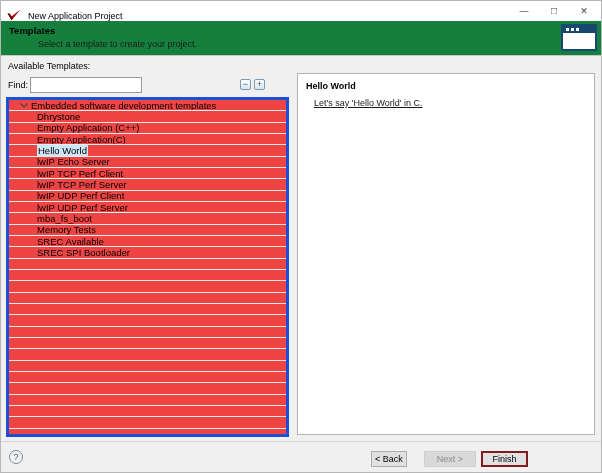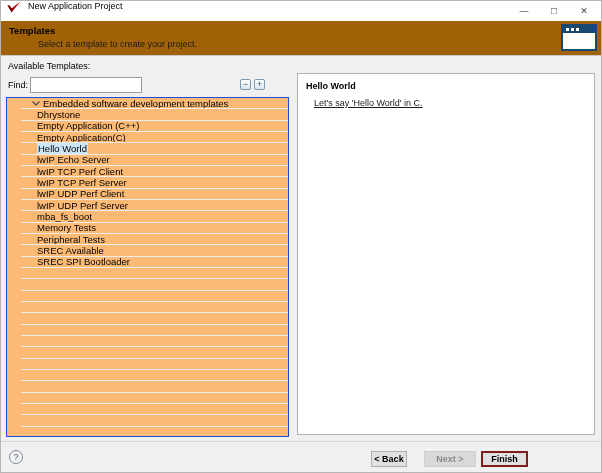--- a/index.html
+++ b/index.html
@@ -1,59 +1,59 @@
 <!DOCTYPE html>
 <html><head>
 <meta charset="utf-8">
 <style>
   * { margin:0; padding:0; box-sizing:border-box; font-family:"Liberation Sans", sans-serif; }
   html,body { width:602px; height:473px; overflow:hidden; background:#f0f0f0; }
   .window { position:relative; width:602px; height:473px; background:#f0f0f0; box-shadow:inset 0 0 0 1px #b6b6b6; }
 
   
-  .titlebar { position:absolute; top:1px; left:1px; right:1px; height:20px; background:#ffffff; display:flex; align-items:flex-start; }
+  .titlebar { position:absolute; top:1px; left:1px; right:1px; height:20px; background:#ffffff; display:flex; align-items:flex-end; }
   .app-logo { width:14px; height:12px; margin-left:6px; flex:0 0 auto; }
   .title-text { font-size:9px; color:#000; margin-left:7px; white-space:nowrap; }
   .win-controls { position:absolute; right:2px; top:0; height:20px; display:flex; }
   .win-btn { width:30px; height:20px; line-height:20px; text-align:center; font-size:9px; color:#444; cursor:default; }
   .win-btn.max { font-size:10px; }
 
   
-  .header { position:absolute; top:21px; left:1px; right:1px; height:35px; background:#a16207; border-bottom:1px solid #c6c6c6;text-align:center; }
+  .header { position:absolute; top:21px; left:1px; right:1px; height:35px; background:#15803d; border-bottom:1px solid #c6c6c6;text-align:center; }
   .header-title { position:absolute; left:8px; top:4px; font-size:9.5px; font-weight:bold; color:#000; }
   .header-sub { position:absolute; left:13px; top:18px; font-size:9px; color:#1a1a1a;margin-left:24px; }
   .banner-icon { position:absolute; right:4px; top:3px; width:36px; height:27px; border:2px solid #17486f; background:#fff; }
   .banner-bar { height:7px; background:#17486f; display:flex; align-items:center; gap:2px; padding-left:3px; }
   .banner-dot { width:3px; height:3px; background:#fff; }
 
   
   .avail-label { position:absolute; left:8px; top:61px; font-size:9px; color:#000; }
   .find-label { position:absolute; left:8px; top:80px; font-size:9px; color:#000; }
   .find-input { position:absolute; left:30px; top:77px; width:112px; height:16px; border:1px solid #999; background:#fff; font-size:9px; padding:0 3px; outline:none; }
   .tree-btns { position:absolute; left:240px; top:79px; display:flex; gap:3px; }
   .tree-btn { width:11px; height:11px; border:1px solid #7e9ab3; border-radius:2px; background:linear-gradient(#fdfefe,#d9e5ef); font-size:9px; line-height:8px; text-align:center; color:#3c5a76; cursor:default; }
 
   
-  .tree-panel { position:absolute; left:6px; top:97px; width:283px; height:340px; background:#fdba74; border:1px solid #1d4ed8; overflow:hidden;padding-left:14px; }
+  .tree-panel { position:absolute; left:6px; top:97px; width:283px; height:340px; background:#ef4444; border:3px solid #1d4ed8; overflow:hidden; }
   .row { height:11.33px; border-bottom:1px solid #ececec; display:flex; align-items:center; font-size:9.5px; line-height:11px; color:#000; white-space:nowrap; overflow:hidden; }
   .row .chev { width:9px; margin-left:11px; display:flex; align-items:center; }
   .row.parent .lbl { margin-left:2px; }
-  .row.item .lbl { margin-left:16px; }
+  .row.item .lbl { margin-left:28px; }
   .lbl.sel { background:#cde6f7; padding:0 1px; }
 
   
   .desc-panel { position:absolute; left:297px; top:73px; width:298px; height:362px; background:#fff; border:1px solid #b3b3b3; }
   .desc-title { position:absolute; left:8px; top:7px; font-size:9px; font-weight:bold; color:#000; }
   .desc-body { position:absolute; left:16px; top:24px; font-size:9px; color:#1a1a1a;text-decoration:underline; }
 
   
   .footer-sep { position:absolute; left:1px; right:1px; top:441px; height:1px; background:#d4d4d4; }
   .footer { position:absolute; left:1px; right:1px; top:442px; bottom:1px; background:#f0f0f0; }
   .help-btn { position:absolute; left:8px; top:8px; width:14px; height:14px; border:1px solid #7e8b99; border-radius:50%; font-size:9px; line-height:12px; text-align:center; color:#4a5b6b; background:#f4f4f4; cursor:default; }
-  .btn { position:absolute; top:9px; height:16px; font-size:9px; text-align:center; line-height:13px; background:#e1e1e1; border:1px solid #adadad; color:#000; cursor:default; padding:0;font-weight:bold; }
+  .btn { position:absolute; top:9px; height:16px; font-size:9px; text-align:center; line-height:13px; background:#e1e1e1; border:1px solid #adadad; color:#000; cursor:default; padding:0; }
   .btn-back { left:370px; width:36px; }
   .btn-next { left:423px; width:52px; color:#8b8b8b; background:#d9d9d9; border-color:#cfcfcf; }
   .btn-finish { left:480px; width:47px; border:2px solid #7f1d1d; line-height:11px; }
   .btn-cancel { left:544px; width:46px;margin-top:24px; }
 </style>
 </head>
 <body>
 
 <div class="window">
 
@@ -126,23 +126,20 @@
       <div class="row item">
         <span class="lbl">lwIP UDP Perf Server</span>
       </div>
       <div class="row item">
         <span class="lbl">mba_fs_boot</span>
       </div>
       <div class="row item">
         <span class="lbl">Memory Tests</span>
       </div>
       <div class="row item">
-        <span class="lbl">Peripheral Tests</span>
-      </div>
-      <div class="row item">
         <span class="lbl">SREC Available</span>
       </div>
       <div class="row item">
         <span class="lbl">SREC SPI Bootloader</span>
       </div>
       <div class="row empty"></div>
       <div class="row empty"></div>
       <div class="row empty"></div>
       <div class="row empty"></div>
       <div class="row empty"></div>

